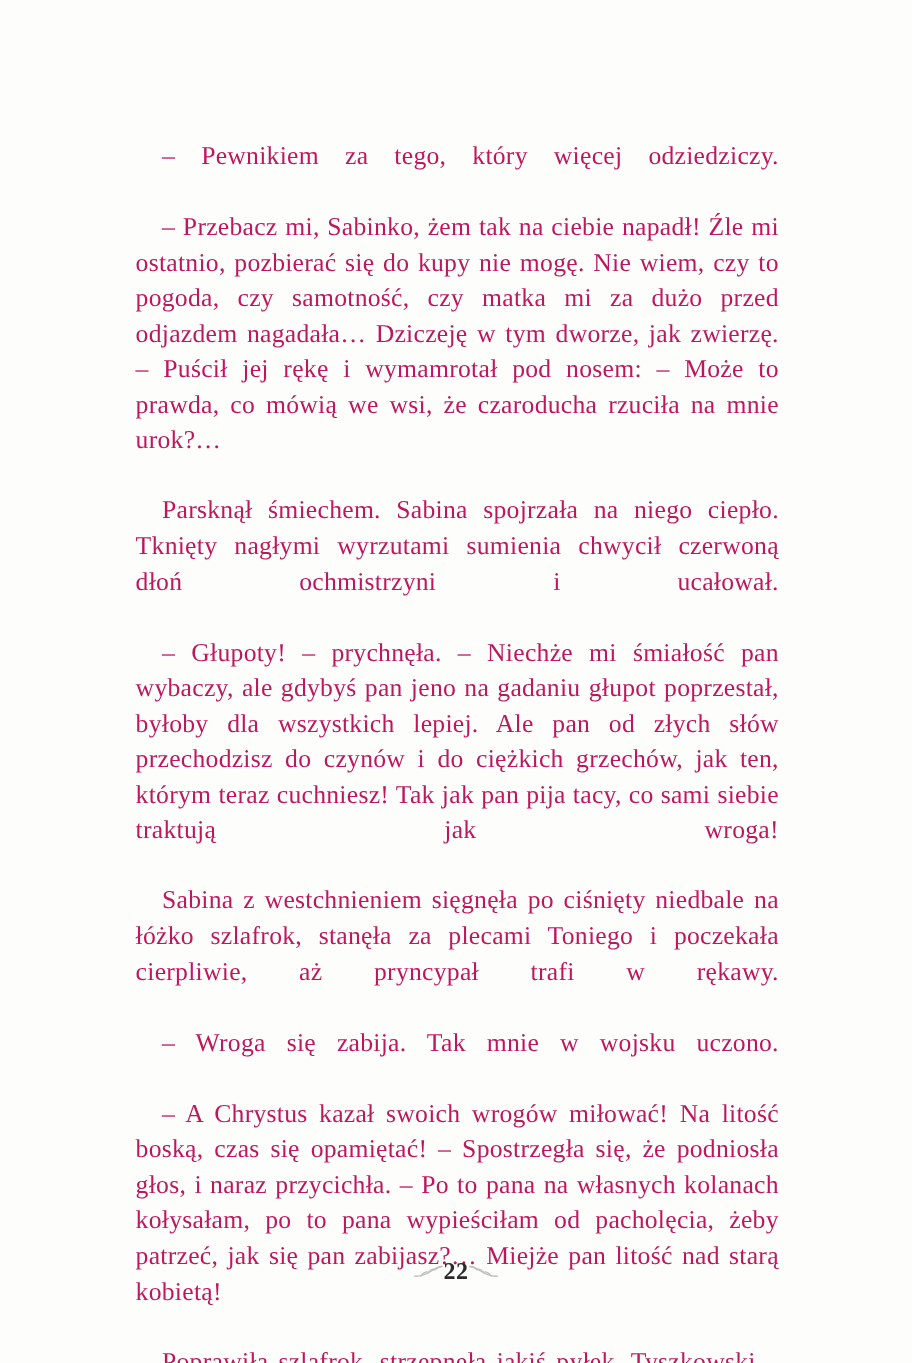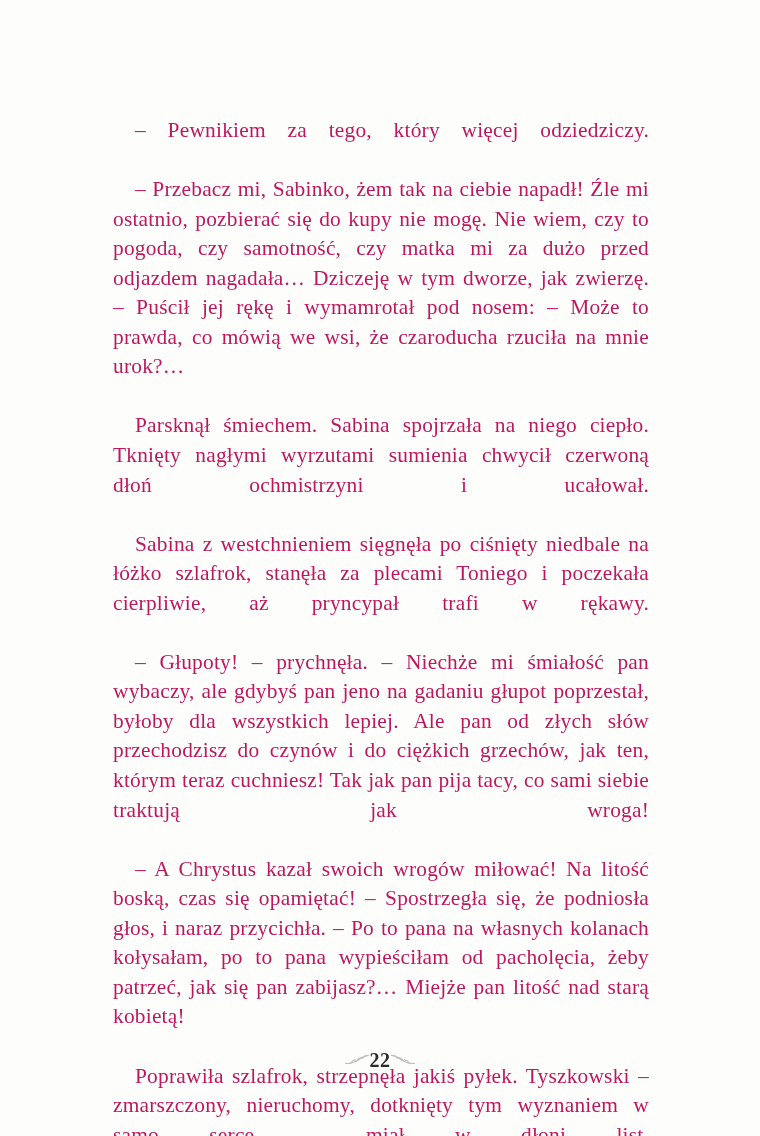--- a/index.html
+++ b/index.html
@@ -83,22 +83,23 @@
 </style>
 </head>
 <body>
 
 <div class="page">
 
   <div class="text-block">
     <p class="para">– Pewnikiem za tego, który więcej odziedziczy.</p>
     <p class="para">– Przebacz mi, Sabinko, żem tak na ciebie napadł! Źle mi ostatnio, pozbierać się do kupy nie mogę. Nie wiem, czy to pogoda, czy samotność, czy matka mi za dużo przed odjazdem nagadała… Dziczeję w tym dworze, jak zwierzę. – Puścił jej rękę i wymamrotał pod nosem: – Może to prawda, co mówią we wsi, że czaroducha rzuciła na mnie urok?…</p>
     <p class="para">Parsknął śmiechem. Sabina spojrzała na niego ciepło. Tknięty nagłymi wyrzutami sumienia chwycił czerwoną dłoń ochmistrzyni i ucałował.</p>
+    <p class="para">– Głupoty! – prychnęła. – Niechże mi śmiałość pan wybaczy, ale gdybyś pan jeno na gadaniu głupot poprzestał, byłoby dla wszystkich lepiej. Ale pan od złych słów przechodzisz do czynów i do ciężkich grzechów, jak ten, którym teraz cuchniesz! Tak jak pan pija tacy, co sami siebie traktują jak wroga!</p>
     <p class="para">Sabina z westchnieniem sięgnęła po ciśnięty niedbale na łóżko szlafrok, stanęła za plecami Toniego i poczekała cierpliwie, aż pryncypał trafi w rękawy.</p>
-    <p class="para">– Głupoty! – prychnęła. – Niechże mi śmiałość pan wybaczy, ale gdybyś pan jeno na gadaniu głupot poprzestał, byłoby dla wszystkich lepiej. Ale pan od złych słów przechodzisz do czynów i do ciężkich grzechów, jak ten, którym teraz cuchniesz! Tak jak pan pija tacy, co sami siebie traktują jak wroga!</p>
+    <p class="para">– Wroga się zabija. Tak mnie w wojsku uczono.</p>
     <p class="para">– A Chrystus kazał swoich wrogów miłować! Na litość boską, czas się opamiętać! – Spostrzegła się, że podniosła głos, i naraz przycichła. – Po to pana na własnych kolanach kołysałam, po to pana wypieściłam od pacholęcia, żeby patrzeć, jak się pan zabijasz?… Miejże pan litość nad starą kobietą!</p>
     <p class="para">Poprawiła szlafrok, strzepnęła jakiś pyłek. Tyszkowski – zmarszczony, nieruchomy, dotknięty tym wyznaniem w samo serce – miał w dłoni list.</p>
   </div>
 
   <div class="footer">
     <span class="ornament">
       <svg viewBox="0 0 26 16" width="26" height="16" aria-hidden="true">
         <g fill="none" stroke="#8d8d8d" stroke-width="1.1" stroke-linecap="round">
           <path d="M1.5 11.5 C6 11.8, 11 10.2, 15.5 7.2 C19 5, 22 3.6, 24.5 3.4"></path>
           <path d="M6.5 11.4 C7.6 9.6, 9.4 8.3, 11.6 7.8"></path>

